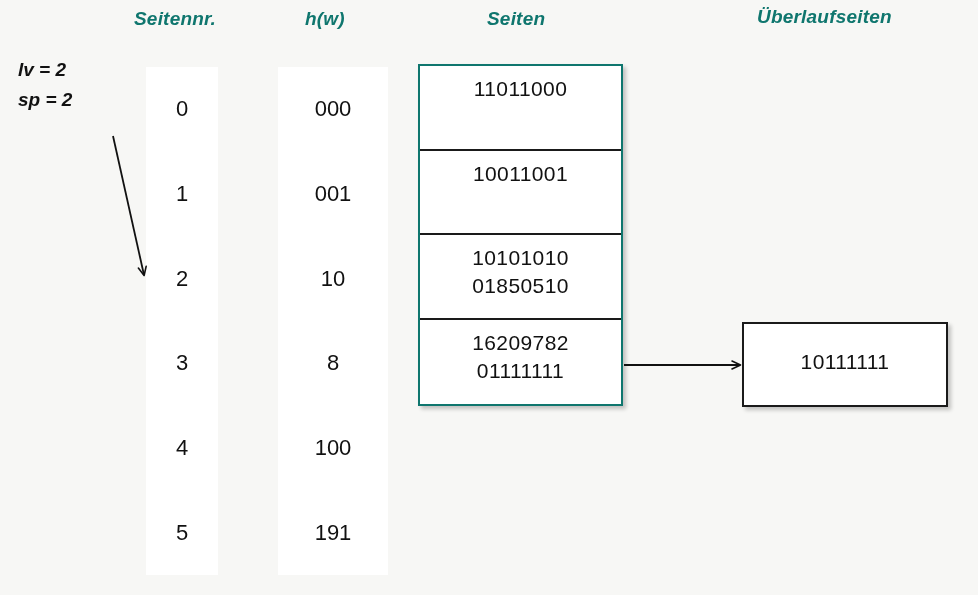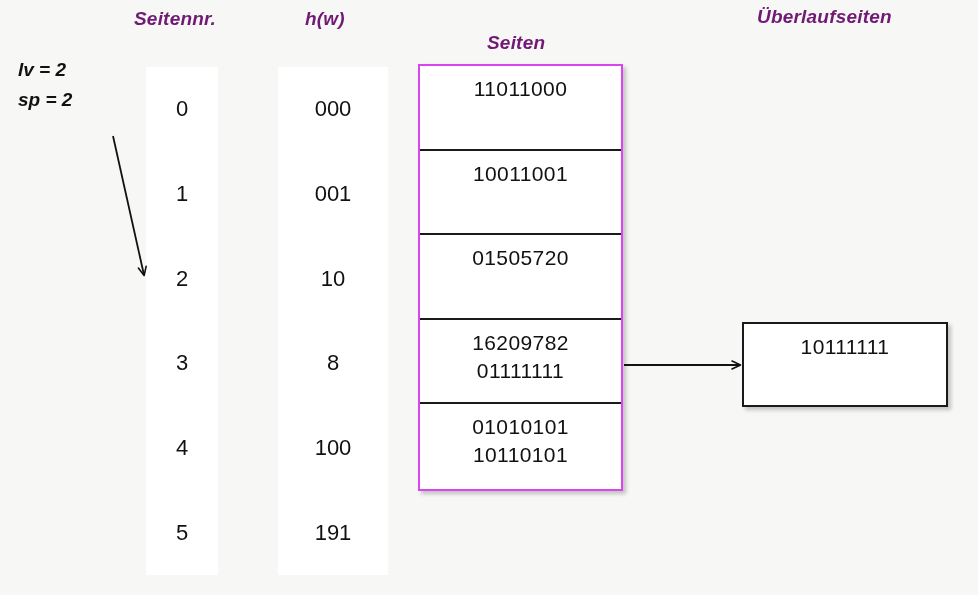--- a/index.html
+++ b/index.html
@@ -22,25 +22,25 @@
   }
 
   
   .col-header {
     position: absolute;
     font-style: italic;
     font-weight: 600;
     font-size: 19px;
     letter-spacing: 0.2px;
     white-space: nowrap;
-    color: #701a75;
+    color: #0f766e;
   }
   #hdr-seitennr { left: 134px; top: 8px; }
   #hdr-hw       { left: 305px; top: 8px; }
-  #hdr-seiten   { left: 487px; top: 8px; margin-top: 24px; }
+  #hdr-seiten   { left: 487px; top: 8px; }
   #hdr-ueber    { left: 757px; top: 6px; }
 
   
   #params {
     position: absolute;
     left: 18px;
     top: 55px;
     font-size: 19px;
     font-weight: 600;
     font-style: italic;
@@ -74,21 +74,21 @@
   .plain-cell.r3 { height: 85px; }
   .plain-cell.r4 { height: 85px; }
   .plain-cell.r5 { height: 85px; }
 
   
   #pages-table {
     position: absolute;
     left: 418px;
     top: 64px;
     width: 205px;
-    border: 2px solid #d946ef;
+    border: 2px solid #0f766e;
     box-sizing: border-box;
     background: #ffffff;
     box-shadow: 3px 3px 4px rgba(0,0,0,0.22);
   }
   .page-row {
     height: 84.6px;
     box-sizing: border-box;
     border-bottom: 2px solid #1a1a1a;
     display: flex;
     flex-direction: column;
@@ -113,21 +113,21 @@
     top: 322px;
     width: 206px;
     height: 85px;
     box-sizing: border-box;
     border: 2px solid #1a1a1a;
     background: #ffffff;
     box-shadow: 3px 3px 4px rgba(0,0,0,0.22);
     display: flex;
     align-items: flex-start;
     justify-content: center;
-    padding-top: 9px;
+    padding-top: 24px;
   }
   #overflow-box .page-entry { font-size: 21px; }
 
   
   #arrows {
     position: absolute;
     left: 0;
     top: 0;
     width: 978px;
     height: 595px;
@@ -168,29 +168,26 @@
   </div>
 
   <div id="pages-table">
     <div class="page-row">
       <div class="page-entry">11011000</div>
     </div>
     <div class="page-row">
       <div class="page-entry">10011001</div>
     </div>
     <div class="page-row">
-      <div class="page-entry">01505720</div>
+      <div class="page-entry">10101010</div>
+      <div class="page-entry">01850510</div>
     </div>
     <div class="page-row">
       <div class="page-entry">16209782</div>
       <div class="page-entry">01111111</div>
-    </div>
-    <div class="page-row">
-      <div class="page-entry">01010101</div>
-      <div class="page-entry">10110101</div>
     </div>
   </div>
 
   <div id="overflow-box">
     <div class="page-entry">10111111</div>
   </div>
 
   <svg id="arrows" viewBox="0 0 978 595">
     <defs>
       <marker id="arrowhead-open" markerWidth="11" markerHeight="11" refX="9" refY="5" orient="auto" markerUnits="userSpaceOnUse">

